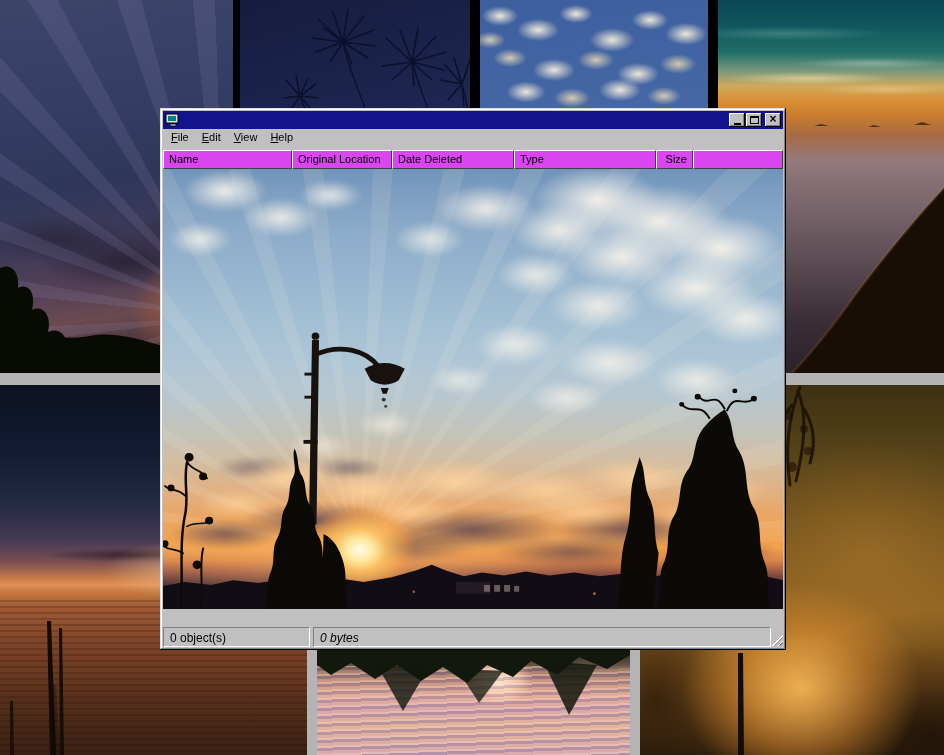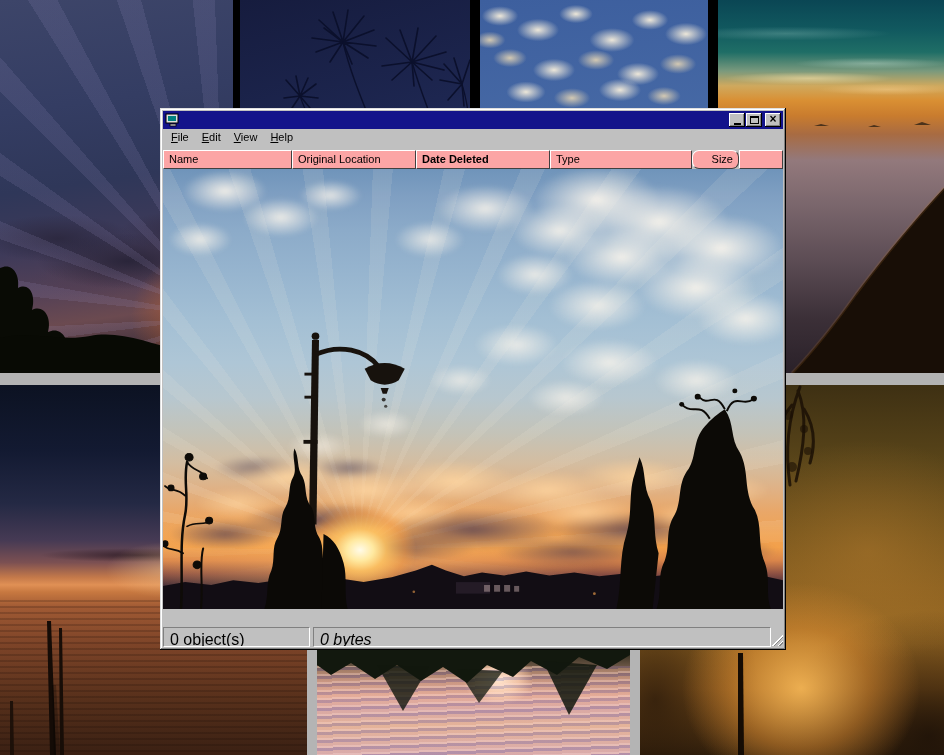--- a/index.html
+++ b/index.html
@@ -88,24 +88,24 @@
   .win-icon{width:16px;height:14px;flex:none;display:block;}
   .title-text{flex:1;color:#fff;font-size:11px;font-weight:bold;padding-left:3px;overflow:hidden;white-space:nowrap;}
   .tb-btn{width:16px;height:14px;flex:none;background:#c0c0c0;display:flex;align-items:center;justify-content:center;
     box-shadow:inset -1px -1px 0 #000, inset 1px 1px 0 #fff, inset -2px -2px 0 #808080;margin-left:1px;}
   .tb-btn.close{margin-left:3px;font-size:12px;font-weight:bold;line-height:10px;color:#000;padding-bottom:2px;box-sizing:border-box;}
   .glyph-min{display:block;width:7px;height:2px;background:#000;margin-top:7px;}
   .glyph-max{display:block;width:9px;height:8px;box-sizing:border-box;border:1px solid #000;border-top-width:2px;}
   .menubar{height:21px;flex:none;display:flex;font-size:11px;color:#000;padding-left:2px;}
   .menu-item{padding:2px 7px 3px 6px;}
   .headerrow{height:19px;flex:none;display:flex;font-size:11px;color:#000;}
-  .hcell{box-sizing:border-box;height:19px;background:#fca5a5;border:1px solid;border-color:#fff #404040 #404040 #fff;
+  .hcell{box-sizing:border-box;height:19px;background:#d946ef;border:1px solid;border-color:#fff #404040 #404040 #fff;
     padding:2px 0 0 5px;overflow:hidden;white-space:nowrap;}
-  .hc-name{width:129px;}.hc-loc{width:124px;}.hc-date{width:134px;font-weight:bold;}.hc-type{width:142px;}
-  .hc-size{width:47px;text-align:right;padding-right:5px;padding-left:0;border-radius:7px;}
+  .hc-name{width:129px;}.hc-loc{width:100px;}.hc-date{width:122px;}.hc-type{width:142px;}
+  .hc-size{width:37px;text-align:right;padding-right:5px;padding-left:0;}
   .hc-blank{flex:1;}
   .content{flex:1;position:relative;overflow:hidden;background:#8aa6c2;}
   .content .layer{position:absolute;inset:0;}
   .sky{background:
       radial-gradient(340px 100px at 31.7% 89%, rgba(255,186,104,0.55), rgba(255,186,104,0) 70%),
       linear-gradient(180deg,#6f94ba 0%,#7f9fc2 6%,#8cabc9 14%,#97b5cf 24%,#a3bfd4 34%,#aec6d6 44%,#b7c7cf 52%,#c4c3b8 60%,#d4bda0 67%,#e0b184 73%,#e9a768 78%,#f0a354 83%,#f2a04b 86%,#d9854a 89%,#8c5043 92%,#452d38 94.5%,#201722 97%,#171019 100%);}
   .rays{background:repeating-conic-gradient(from 236deg at 31.7% 86.5%, rgba(255,246,228,0.10) 0deg 3deg, rgba(255,246,228,0) 3deg 10.5deg);
     -webkit-mask-image:linear-gradient(180deg,#000 0%,#000 80%,transparent 93%);mask-image:linear-gradient(180deg,#000 0%,#000 80%,transparent 93%);}
   .clouds{filter:blur(2px);background:
       radial-gradient(90px 48px at 70% 7%, rgba(252,246,236,0.92), rgba(252,246,236,0) 70%),
@@ -146,21 +146,21 @@
       radial-gradient(110px 26px at 75% 82%, rgba(74,56,80,0.7), rgba(74,56,80,0) 70%),
       radial-gradient(80px 22px at 10% 83%, rgba(74,56,80,0.65), rgba(74,56,80,0) 70%),
       radial-gradient(120px 24px at 37% 86%, rgba(74,56,80,0.65), rgba(74,56,80,0) 70%),
       radial-gradient(110px 22px at 66% 87%, rgba(74,56,80,0.6), rgba(74,56,80,0) 70%),
       radial-gradient(80px 20px at 90% 87%, rgba(74,56,80,0.6), rgba(74,56,80,0) 70%),
       radial-gradient(60px 18px at 15% 68%, rgba(70,60,85,0.5), rgba(70,60,85,0) 70%),
       radial-gradient(50px 16px at 30% 68%, rgba(70,60,85,0.5), rgba(70,60,85,0) 70%);}
   .sun{position:absolute;left:31.7%;top:86.5%;width:150px;height:120px;transform:translate(-50%,-50%);
     background:radial-gradient(closest-side,#fffbe8,#ffe9a0 18%,rgba(255,196,98,0.85) 35%,rgba(248,160,70,0.45) 60%,rgba(248,160,70,0) 75%);}
   .fg{position:absolute;inset:0;width:100%;height:100%;}
-  .statusbar{height:20px;flex:none;margin-top:18px;display:flex;position:relative;font-size:16px;color:#000;padding-right:12px;}
+  .statusbar{height:20px;flex:none;margin-top:18px;display:flex;position:relative;font-size:12px;color:#000;padding-right:12px;}
   .status-panel{box-sizing:border-box;background:#c0c0c0;border:1px solid;border-color:#808080 #fff #fff #808080;
     padding:3px 0 0 6px;overflow:hidden;white-space:nowrap;}
   .p1{width:147px;flex:none;margin-right:3px;}
   .p2{flex:1;font-style:italic;}
   .grip{position:absolute;right:0;bottom:1px;width:12px;height:12px;
     background:repeating-linear-gradient(-45deg, rgba(0,0,0,0) 0 2px, #868686 2px 3px, #fff 3px 4px);
     clip-path:polygon(100% 0,100% 100%,0 100%);}
 </style>
 </head>
 <body>

